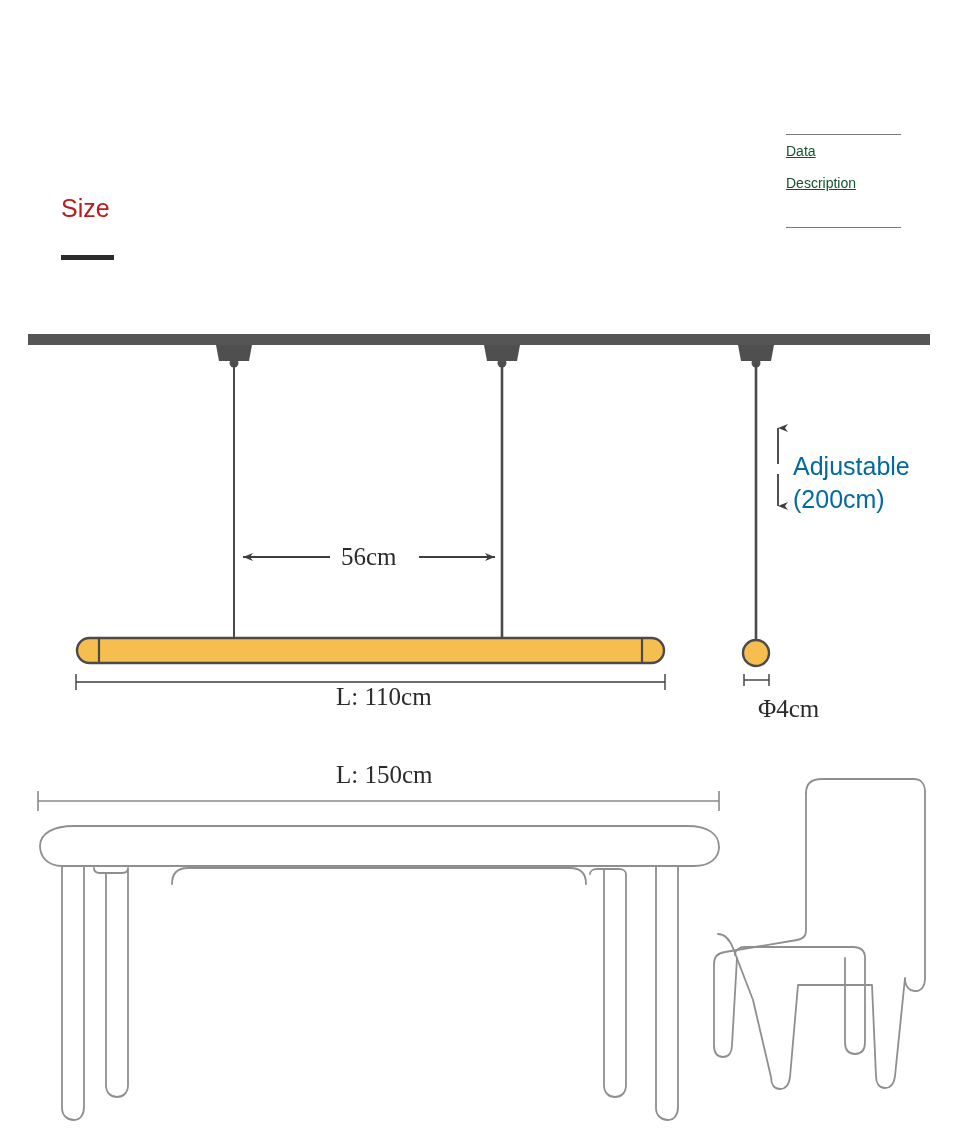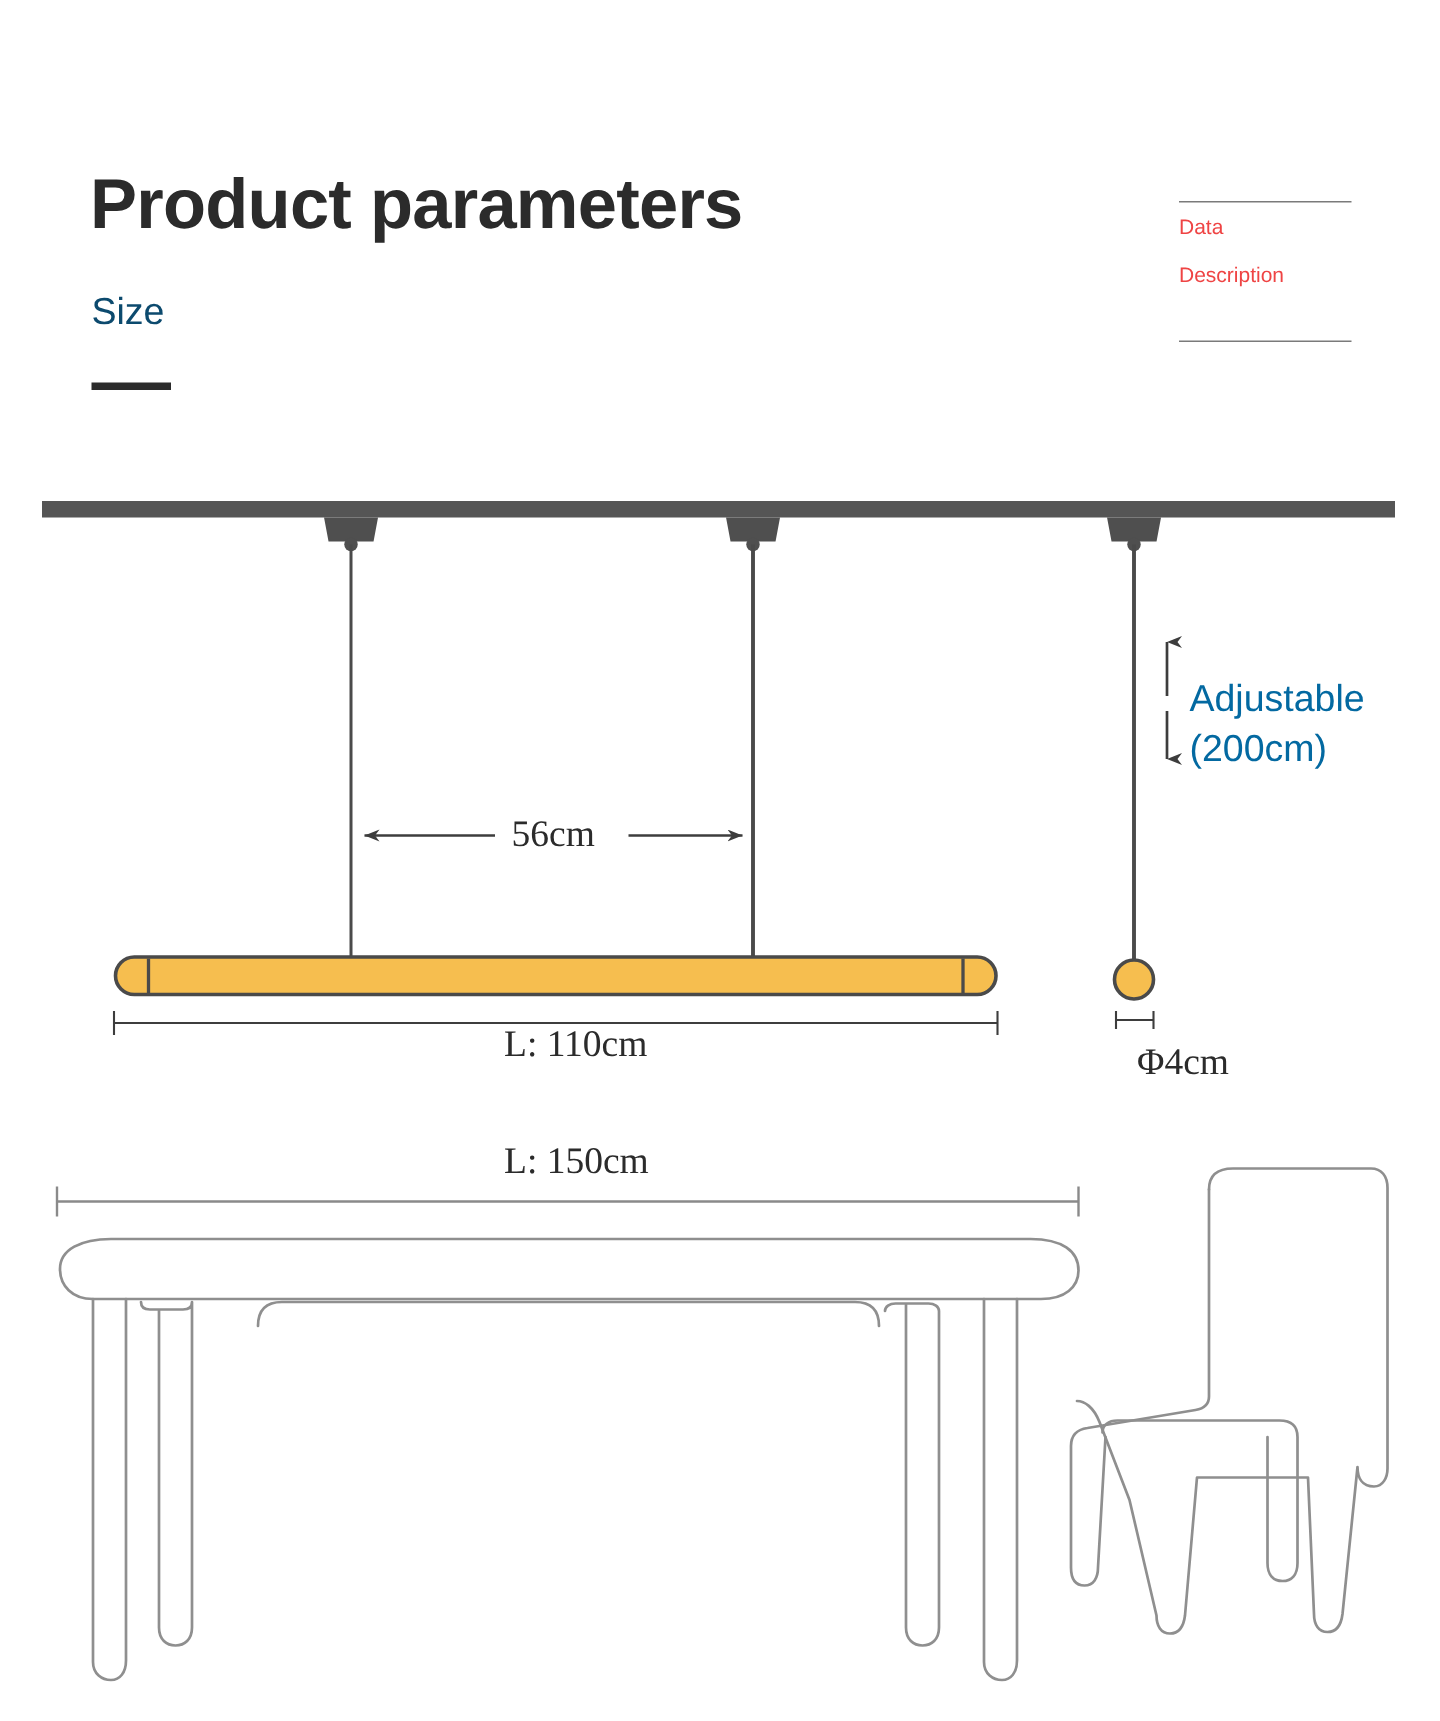--- a/index.html
+++ b/index.html
@@ -34,21 +34,21 @@
     color: #2b2b2b;
     line-height: 1;
     white-space: nowrap;
   }
   .page-subtitle {
     position: absolute;
     left: 61px;
     top: 196px;
     font-size: 25px;
     font-weight: normal;
-    color: #0c4a6e;
+    color: #b91c1c;
     line-height: 1;
     white-space: nowrap;
   }
   .accent-bar {
     position: absolute;
     left: 61px;
     top: 255px;
     width: 53px;
     height: 5px;
     background: #2b2b2b;
@@ -61,23 +61,24 @@
     top: 134px;
     width: 115px;
   }
   .meta-rule {
     width: 115px;
     height: 1px;
     background: #7a7a7a;
   }
   .meta-text {
     font-size: 14px;
-    color: #ef4444;
+    color: #14532d;
     line-height: 32px;
     white-space: nowrap;
+    text-decoration: underline;
   }
   .meta-rule-bottom {
     position: absolute;
     left: 786px;
     top: 227px;
     width: 115px;
     height: 1px;
     background: #7a7a7a;
   }
 
@@ -111,21 +112,20 @@
     color: #0369a1;
     line-height: 33px;
     white-space: nowrap;
   }
 </style>
 </head>
 <body>
 
 <div id="page">
 
-  <div class="page-title">Product parameters</div>
 
   <div class="page-subtitle">Size</div>
 
   <div class="accent-bar"></div>
 
   <div class="meta-block">
     <div class="meta-rule"></div>
     <div class="meta-text">Data</div>
     <div class="meta-text">Description</div>
   </div>

